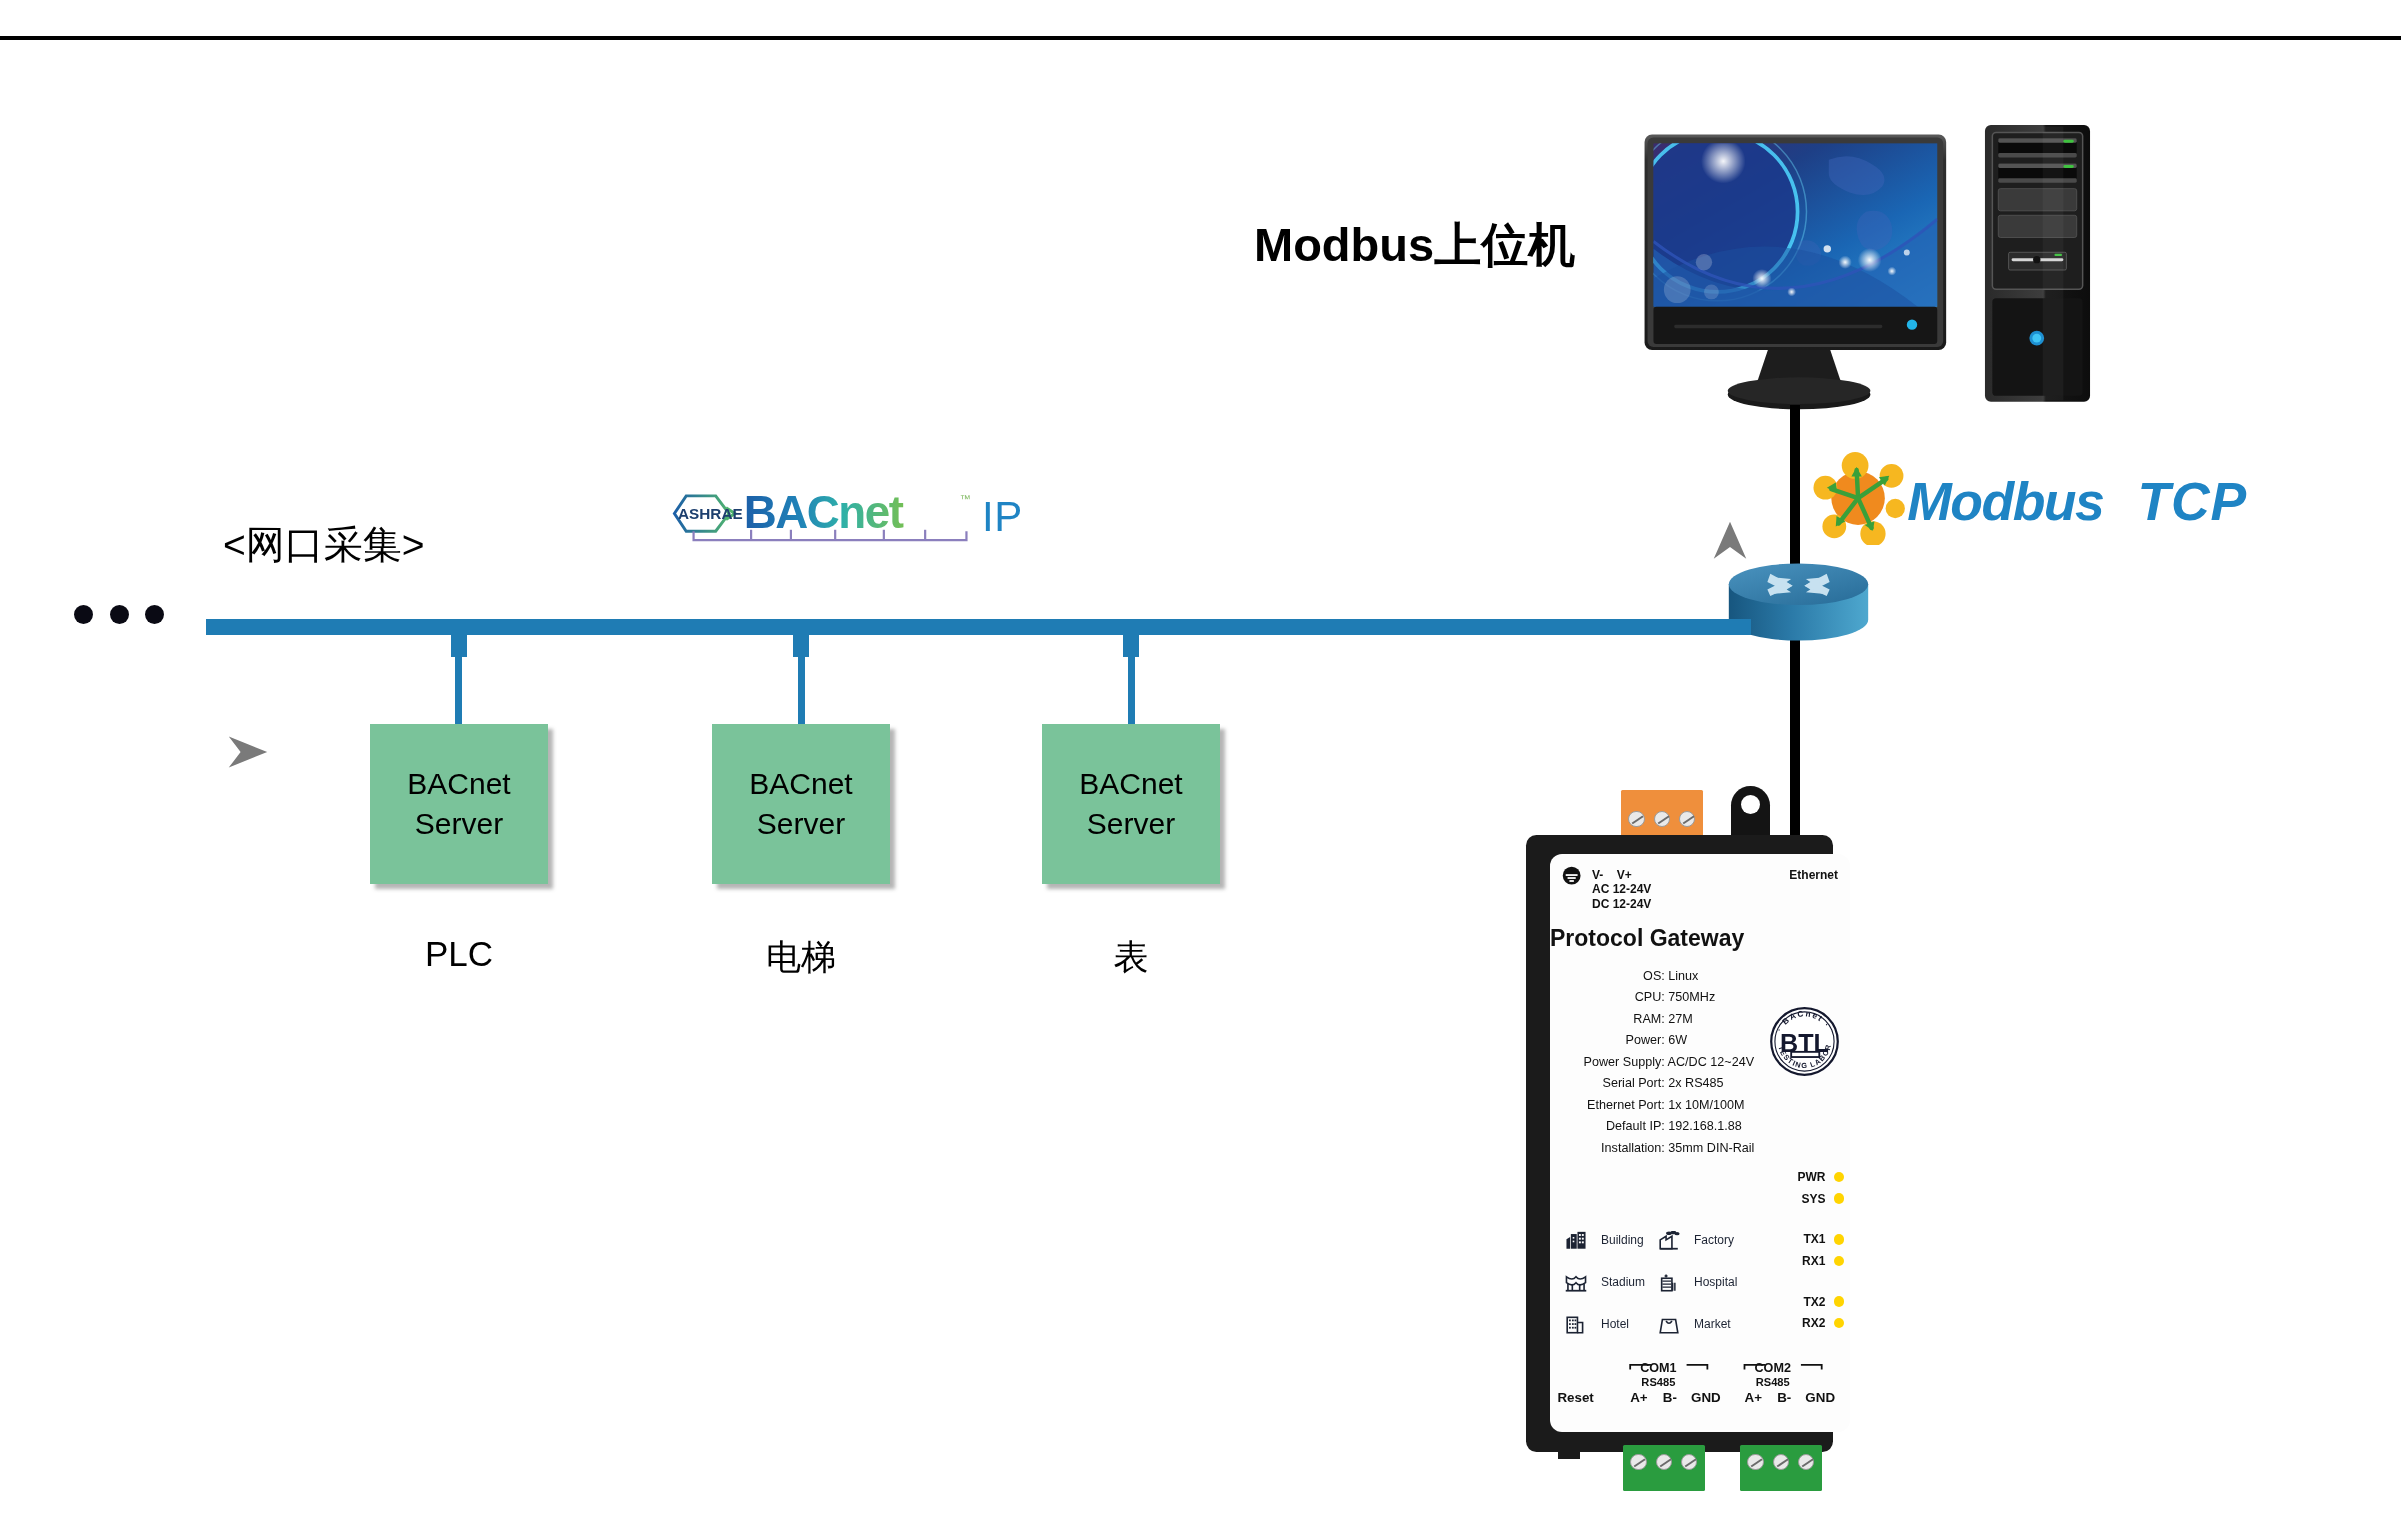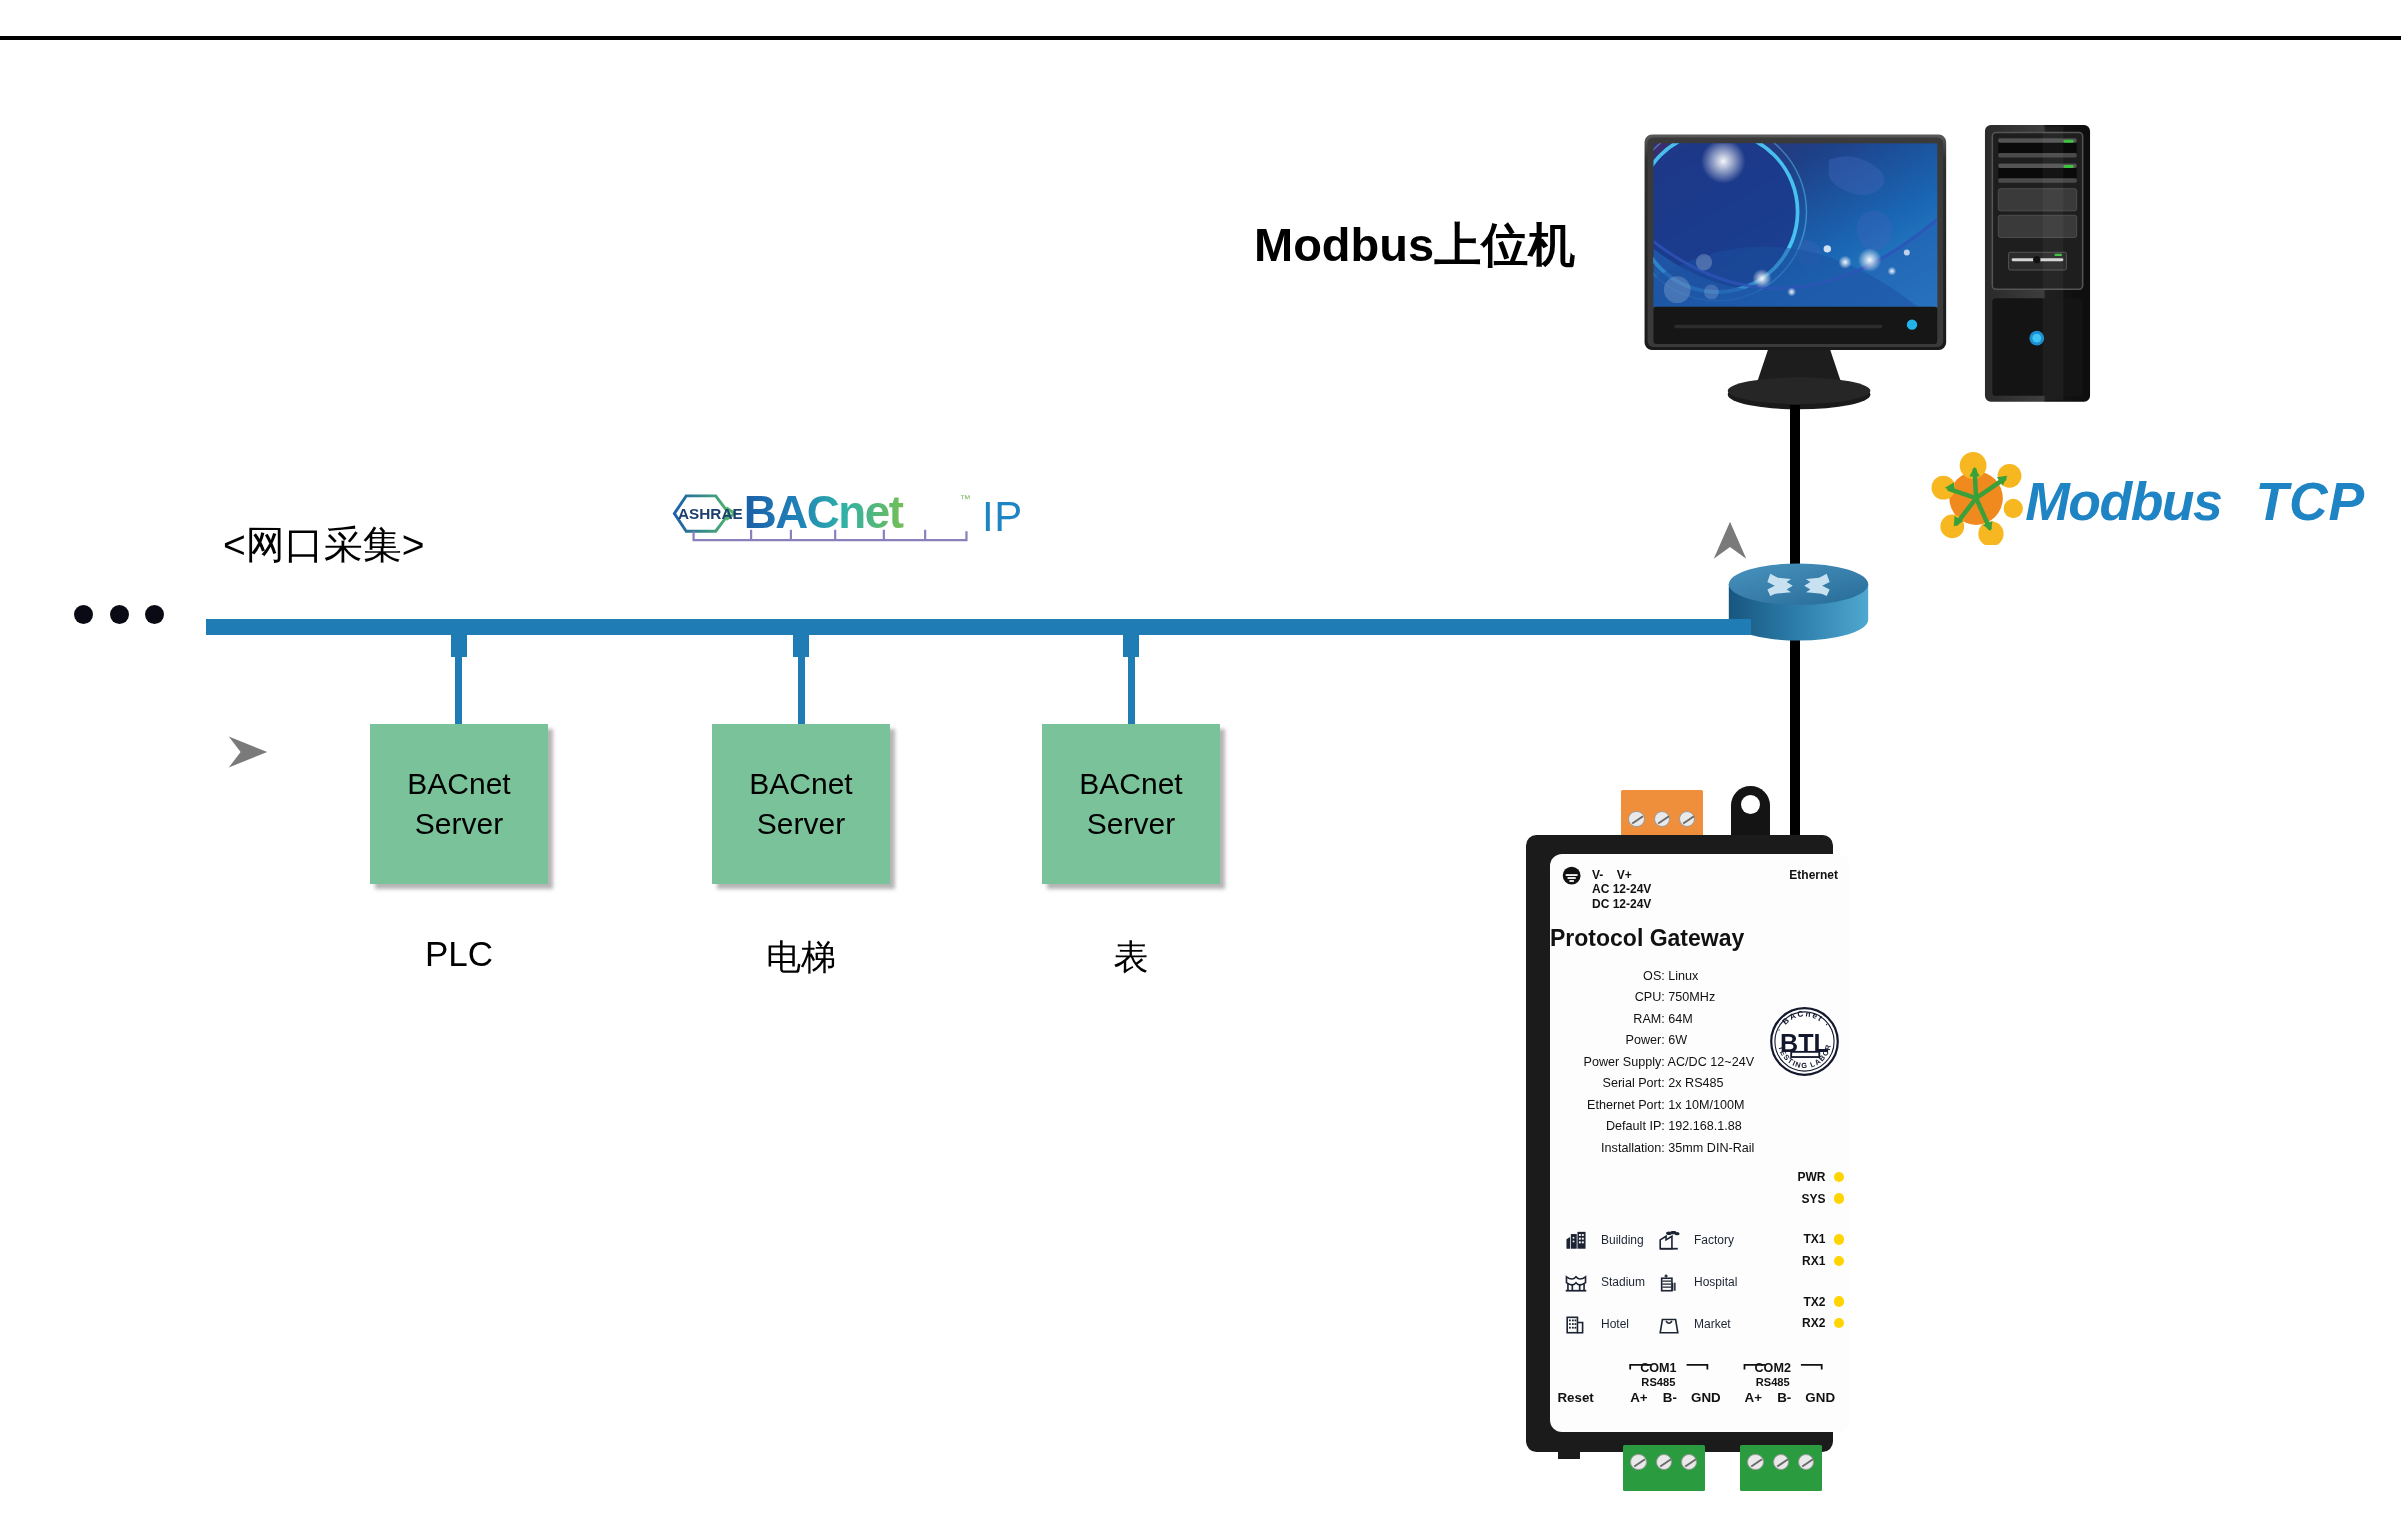--- a/index.html
+++ b/index.html
@@ -68,21 +68,21 @@
     align-items: center; justify-content: center;
     color: #000; font-size: 30px; line-height: 1.32;
   }
   .srv-box span { display: block; text-align: center; }
   .dev-label {
     width: 178px; text-align: center;
     font-size: 35px; color: #000;
   }
 
   
-  .modbus-logo { left: 1930px; top: 452px; width: 446px; height: 93px; }
+  .modbus-logo { left: 1812px; top: 452px; width: 446px; height: 93px; }
 
   
   .router { left: 1727px; top: 559px; width: 143px; height: 86px; }
 
   
   .cable-v { left: 1790px; width: 10.4px; background: #000; }
 
   
   .monitor { left: 1643px; top: 130px; width: 327px; height: 286px; }
   .tower { left: 1982px; top: 120px; width: 111px; height: 286px; }
@@ -462,21 +462,21 @@
         <div class="spec-row">
           <div class="spec-k">OS</div>
           <div class="spec-v">: Linux</div>
         </div>
         <div class="spec-row">
           <div class="spec-k">CPU</div>
           <div class="spec-v">: 750MHz</div>
         </div>
         <div class="spec-row">
           <div class="spec-k">RAM</div>
-          <div class="spec-v">: 64M</div>
+          <div class="spec-v">: 27M</div>
         </div>
         <div class="spec-row">
           <div class="spec-k">Power</div>
           <div class="spec-v">: 6W</div>
         </div>
         <div class="spec-row">
           <div class="spec-k">Power Supply</div>
           <div class="spec-v">: AC/DC 12~24V</div>
         </div>
         <div class="spec-row">

